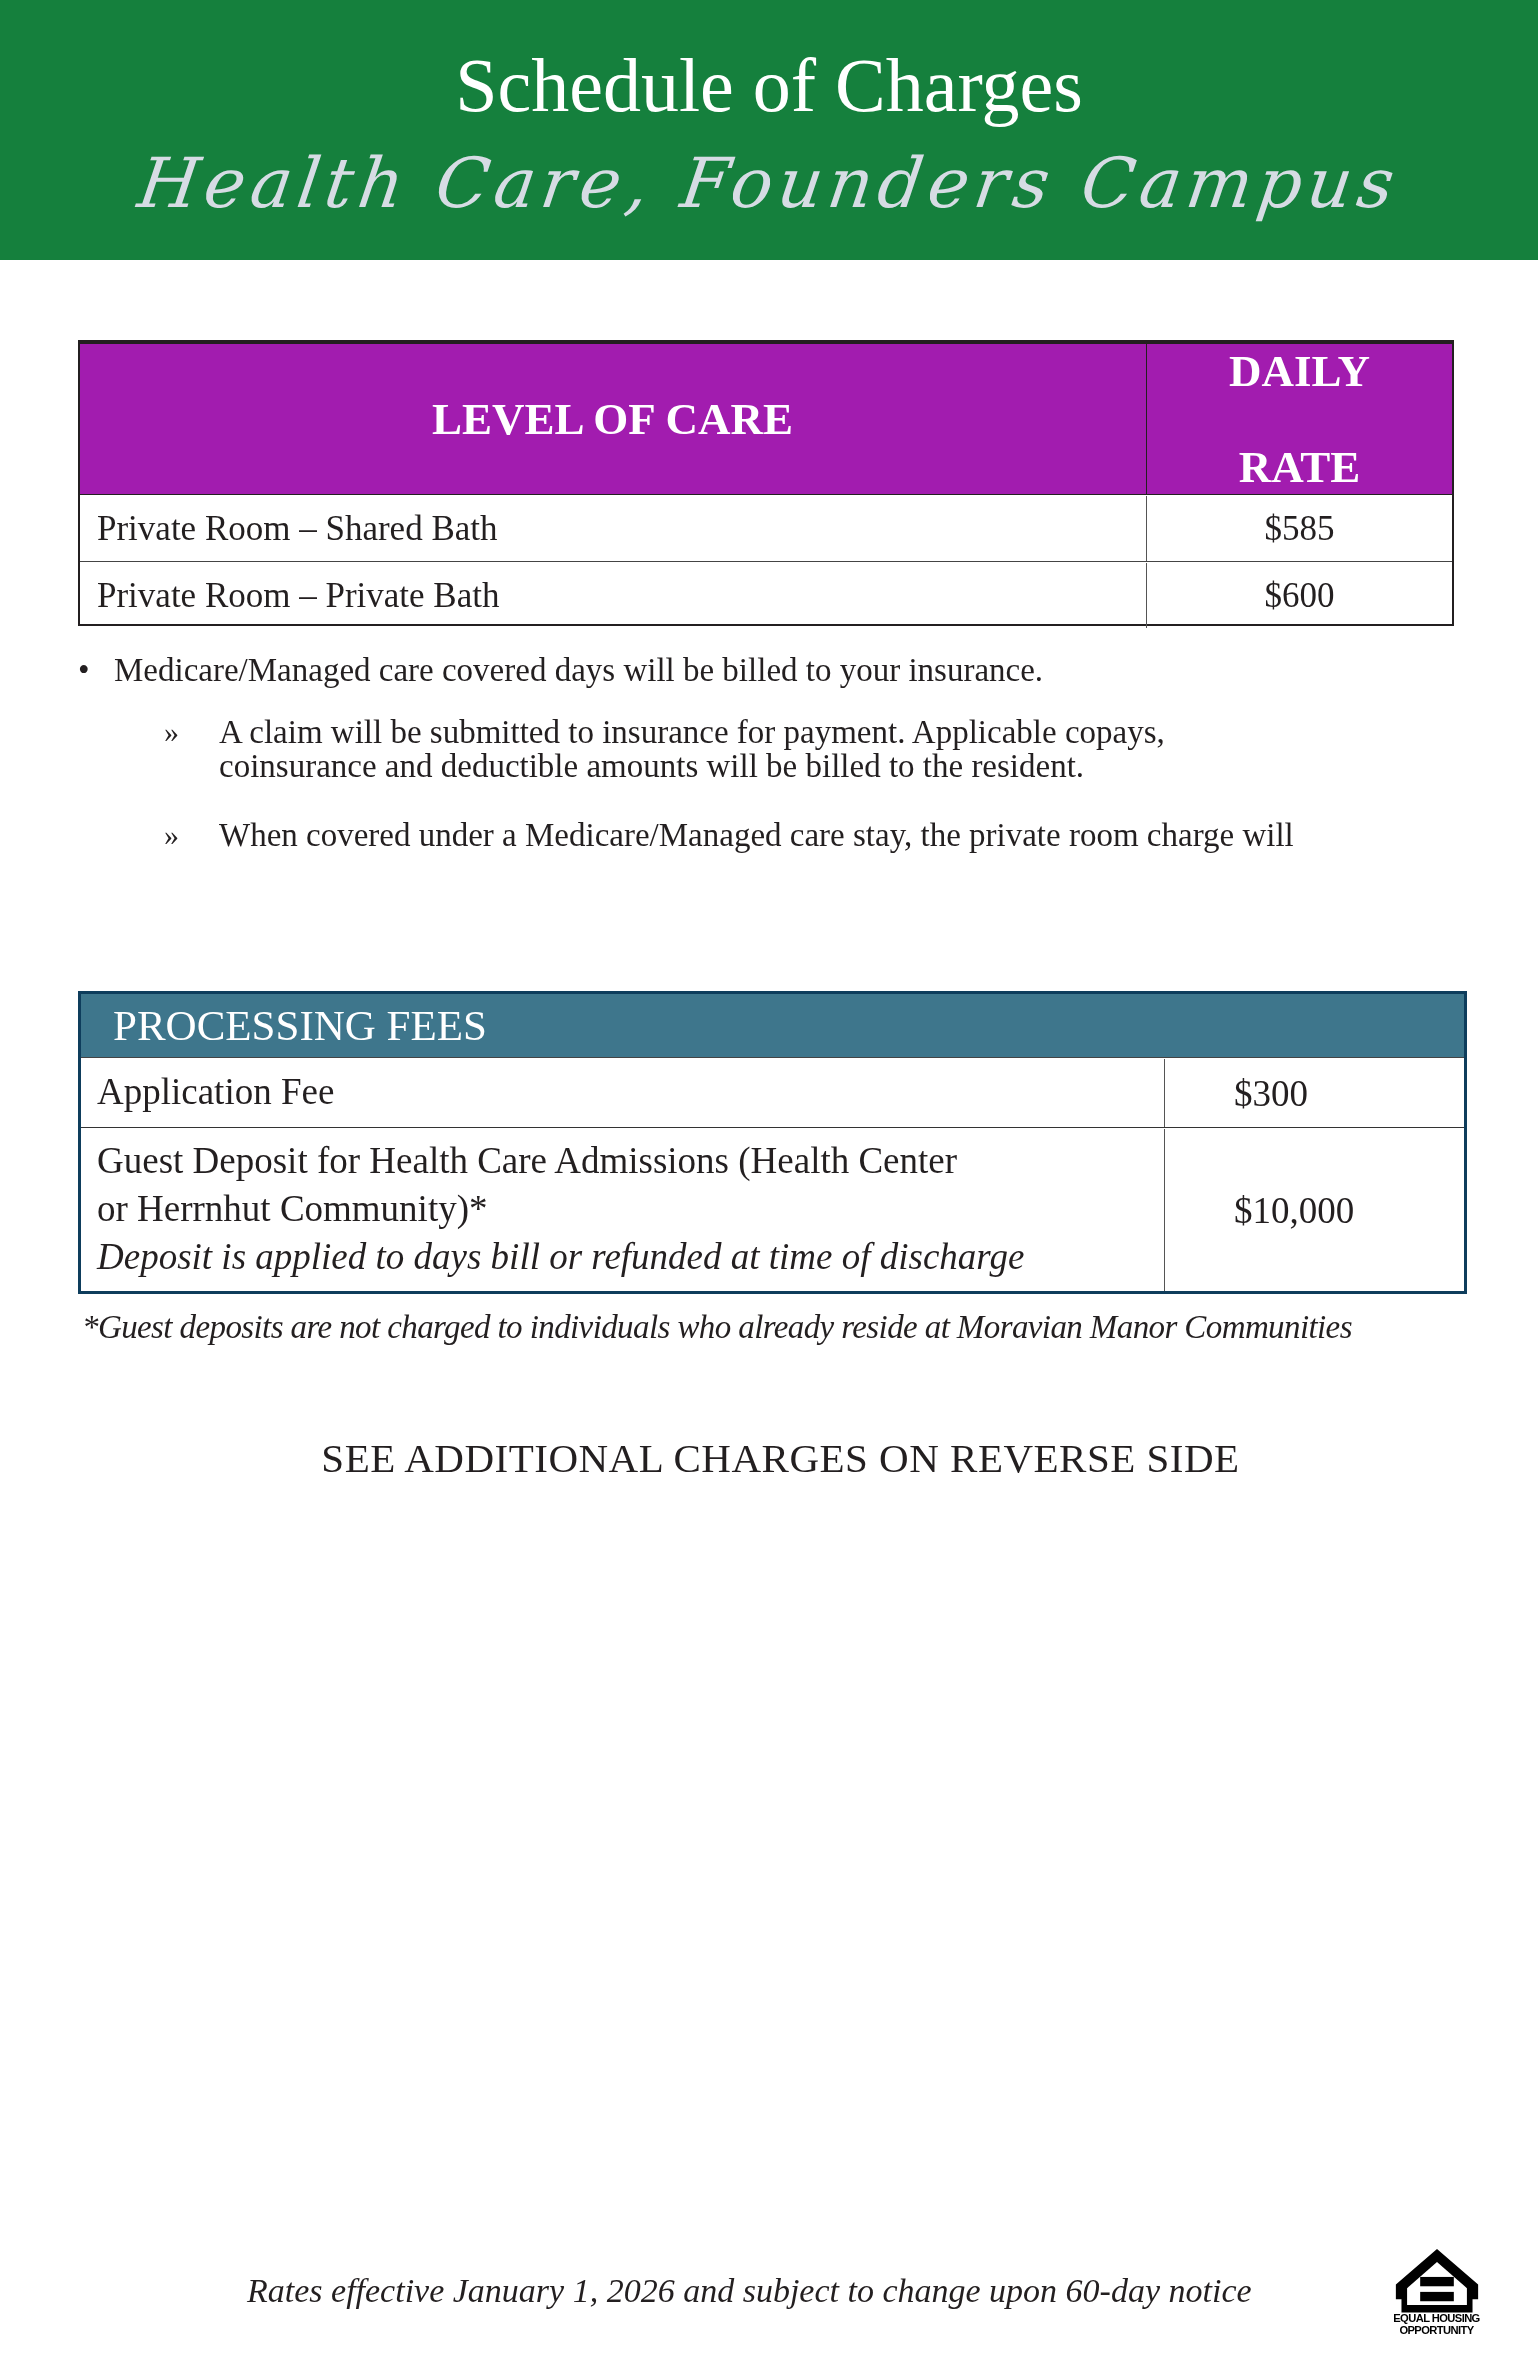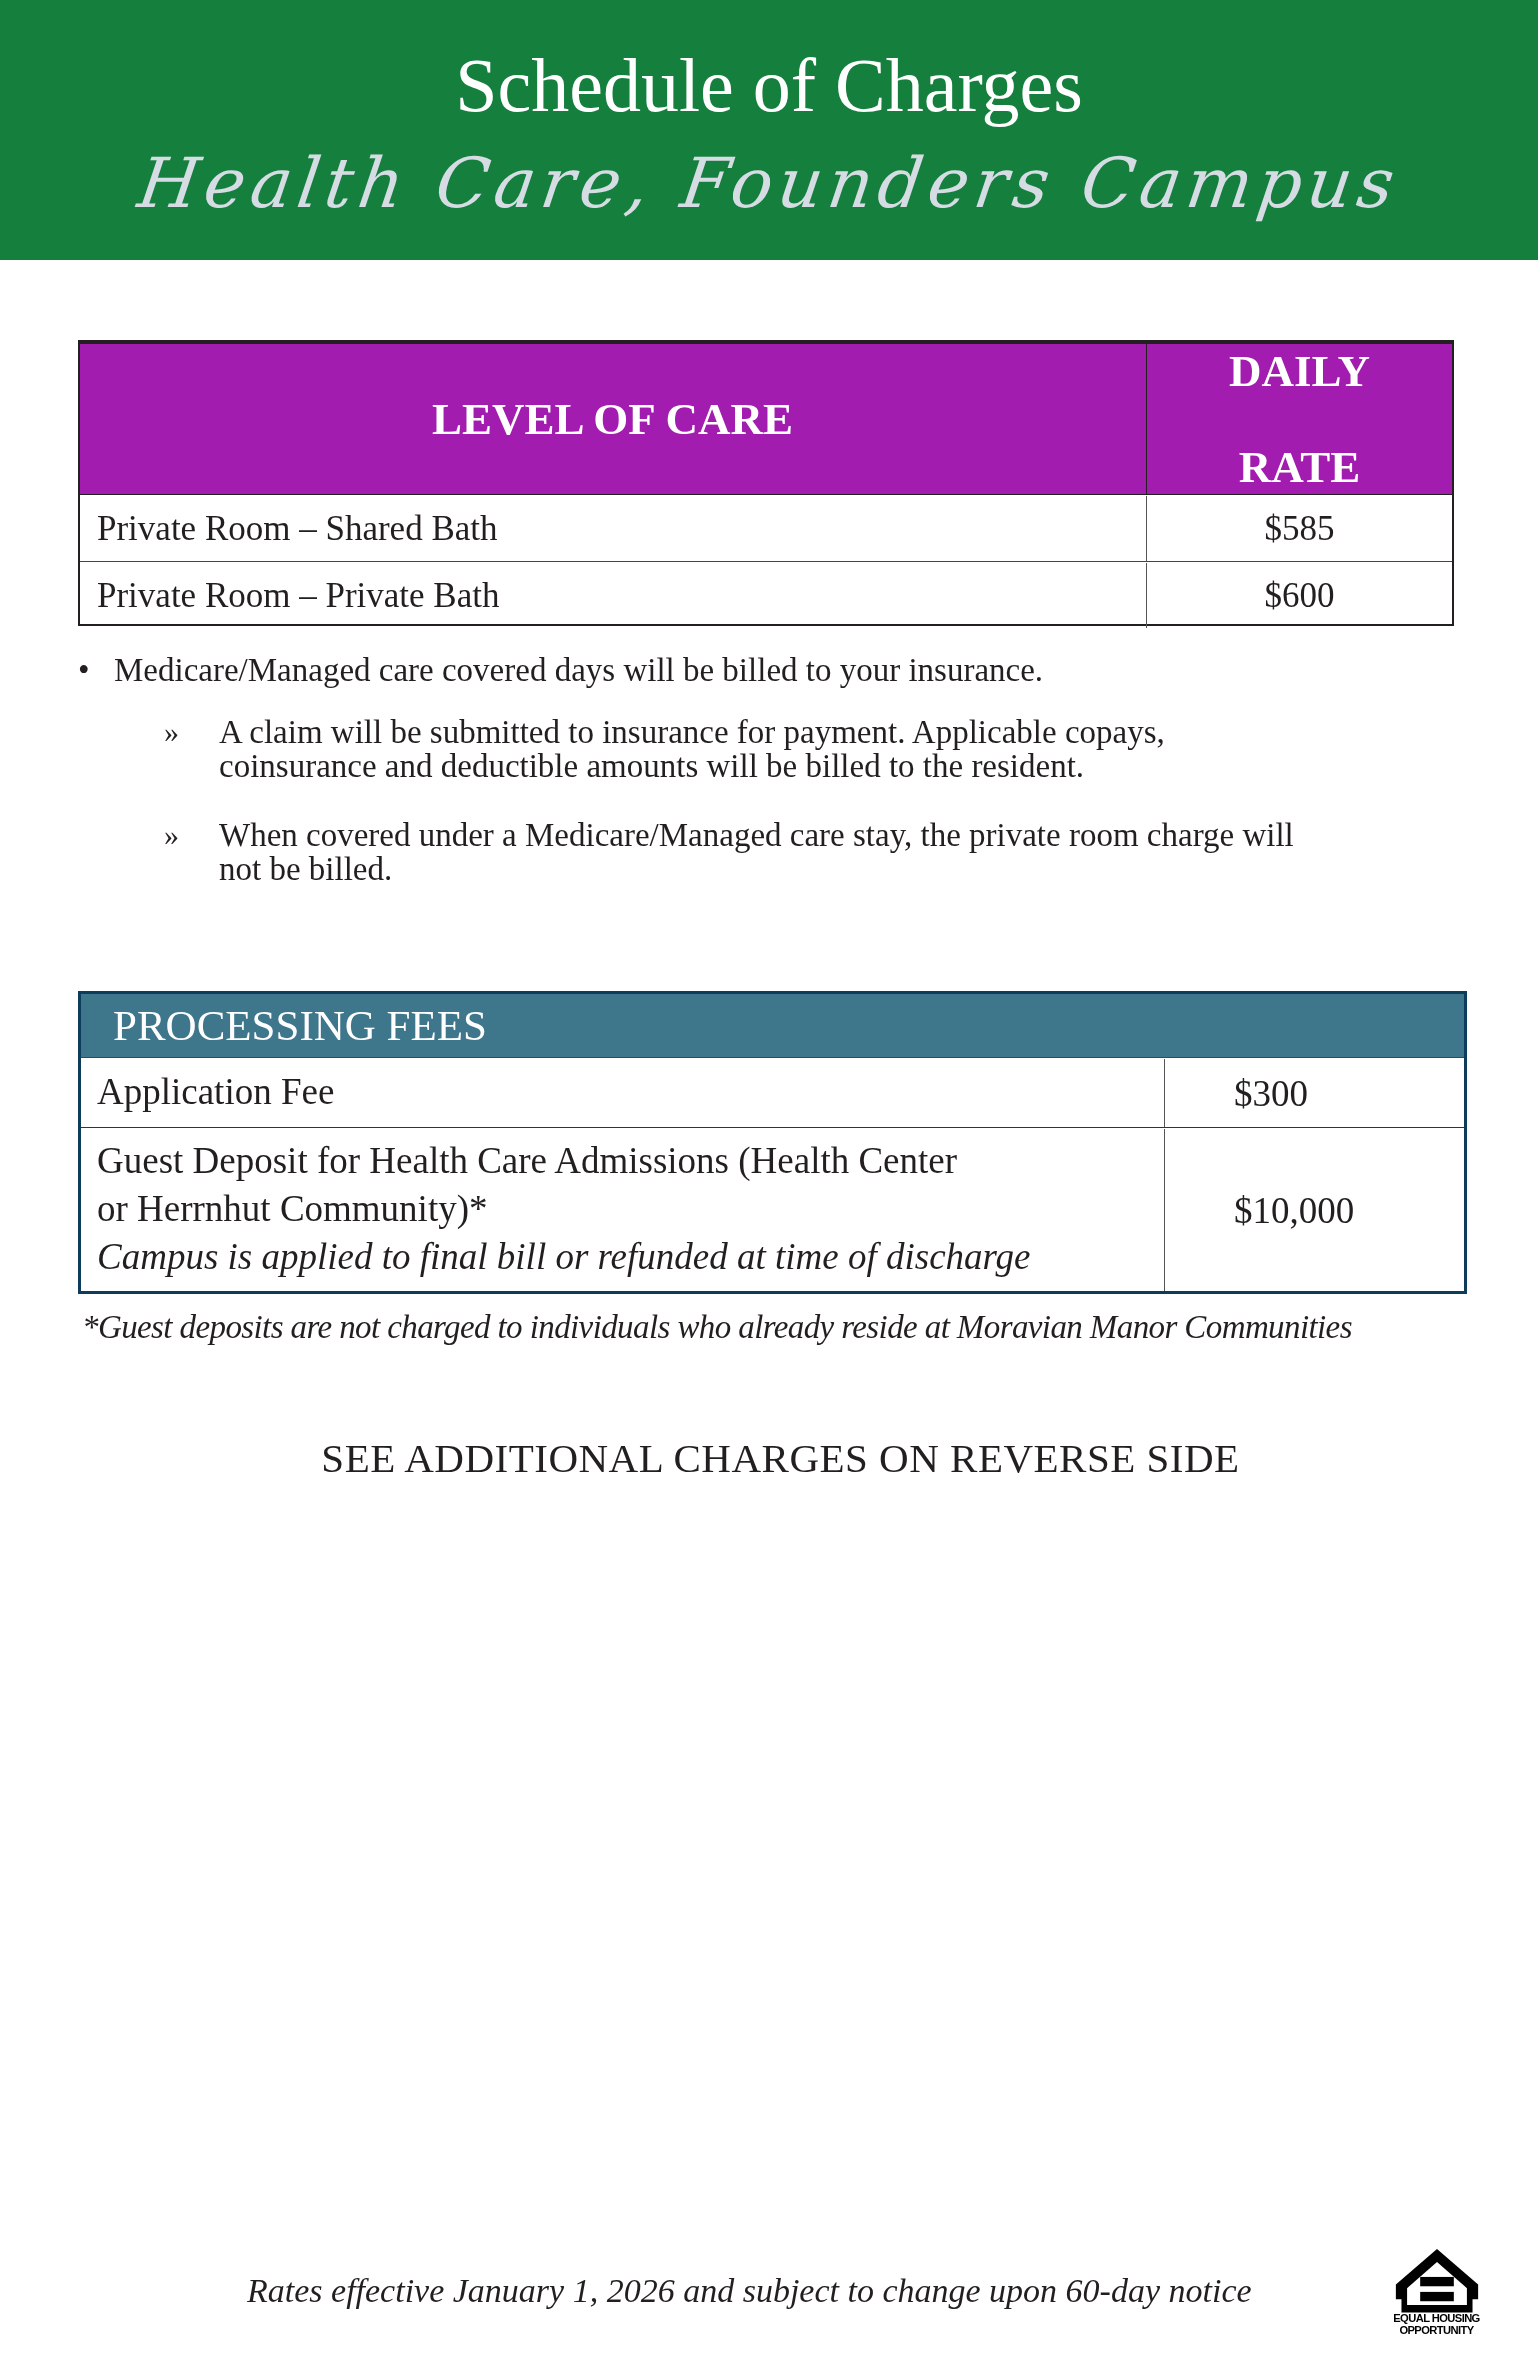--- a/index.html
+++ b/index.html
@@ -155,37 +155,36 @@
 
   <div class="b-sub-mark" style="top:715px;">»</div>
   <div class="b-sub-text" style="top:715px;">
     <div>A claim will be submitted to insurance for payment. Applicable copays,</div>
     <div>coinsurance and deductible amounts will be billed to the resident.</div>
   </div>
 
   <div class="b-sub-mark" style="top:818px;">»</div>
   <div class="b-sub-text" style="top:818px;">
     <div>When covered under a Medicare/Managed care stay, the private room charge will</div>
-    <div>not be billed.</div>
   </div>
 </div>
 
 <div class="fees-table">
   <div class="fees-head">PROCESSING FEES</div>
   <div class="fees-row1">
     <div class="fees-label">Application Fee</div>
     <div class="fees-val">
         <span>$300</span>
       </div>
   </div>
   <div class="fees-row2">
     <div class="fees-label">
       <span style="display:block">Guest Deposit for Health Care Admissions (Health Center</span>
       <span style="display:block">or Herrnhut Community)*</span>
-      <span class="note">Campus is applied to final bill or refunded at time of discharge</span>
+      <span class="note">Deposit is applied to days bill or refunded at time of discharge</span>
     </div>
     <div class="fees-val">
         <span>$10,000</span>
       </div>
   </div>
 </div>
 
 <div class="footnote">*Guest deposits are not charged to individuals who already reside at Moravian Manor Communities</div>
 
 <div class="see-more">SEE ADDITIONAL CHARGES ON REVERSE SIDE</div>

